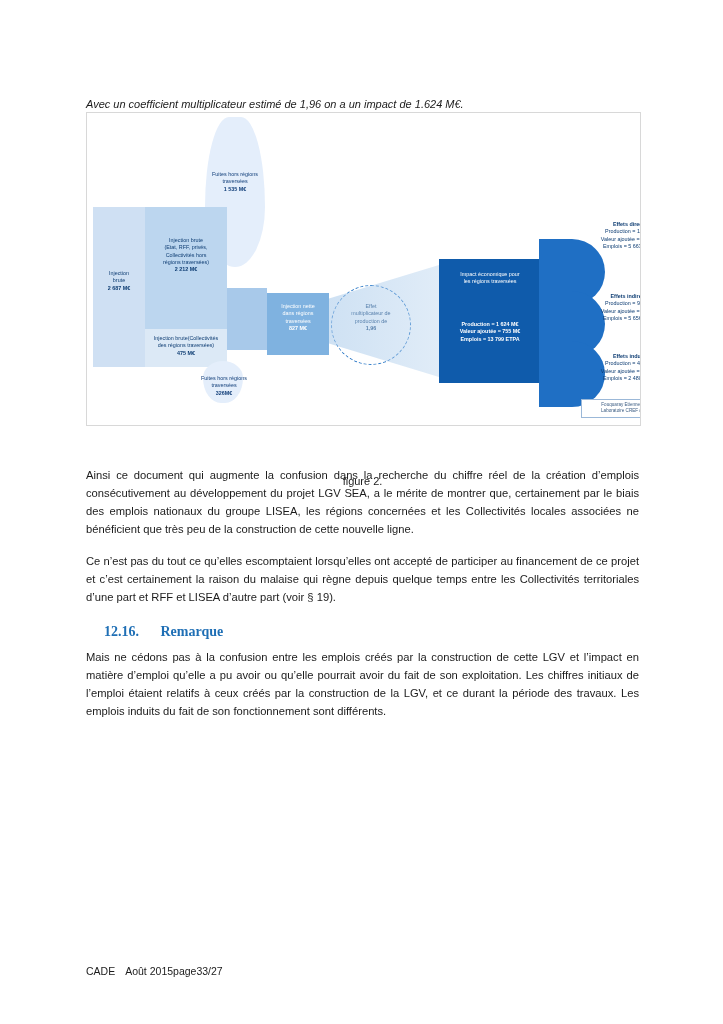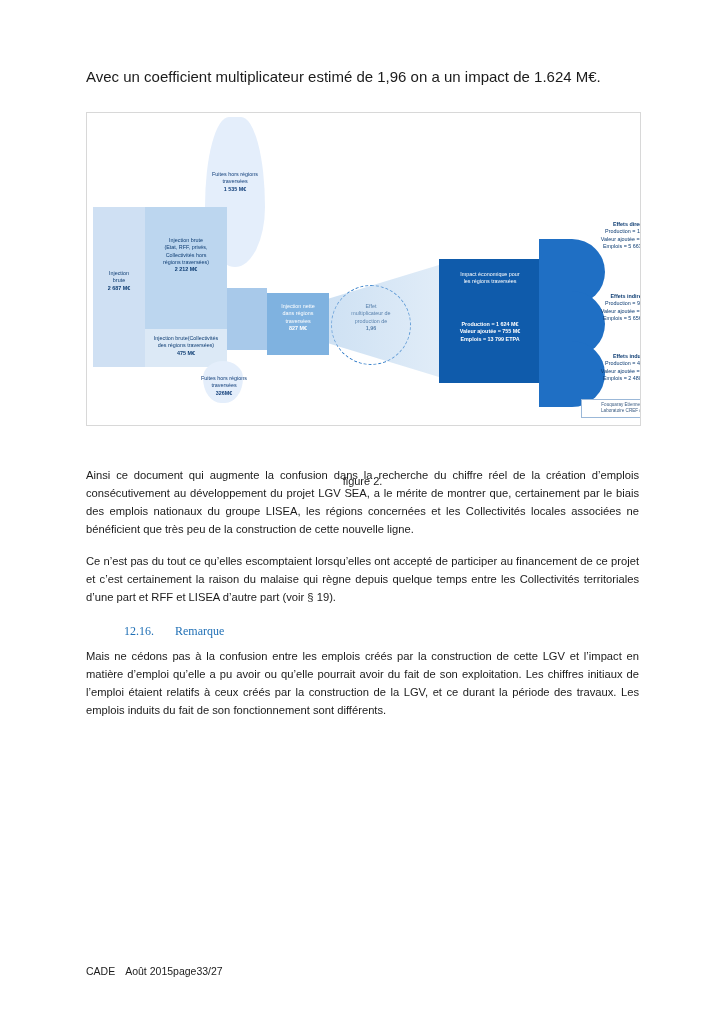--- a/index.html
+++ b/index.html
@@ -29,26 +29,27 @@
   }
   p.body-text {
     font-size: 11.2px;
     line-height: 1.62;
     text-align: justify;
     margin: 8px 0 13px 0;
     color: #1b1b1b;
   }
   .intro {
     position: absolute;
-    top: 66px;
+    top: 96px;
     left: 0;
     width: 553px;
-    font-size: 15px;
+    font-size: 11px;
     line-height: 1.5;
     color: #1b1b1b;
+    font-style: italic;
   }
 
   
   .figure-wrap {
     position: absolute;
     top: 112px;
     left: 0px;
     width: 553px;
     height: 312px;
     background: #ffffff;
@@ -103,24 +104,24 @@
     border: 1px solid #9bb8d8;
     background: #ffffff;
     font-size: 4.6px;
     color: #3b5c82;
     line-height: 1.4;
     padding: 2px 3px;
   }
 
   
   h3.sub-head {
-    font-size: 12px;
+    font-size: 14px;
     color: #1f6fb5;
-    font-weight: normal;
-    margin: 18px 0 6px 38px;
+    font-weight: bold;
+    margin: 18px 0 6px 18px;
     font-family: "Liberation Serif", serif;
   }
   h2.main-head {
     font-size: 18px;
     color: #000000;
     font-weight: bold;
     margin: 26px 0 16px 0;
     font-family: "Liberation Serif", serif;
   }
   .sub-head-num { margin-right: 18px; }

